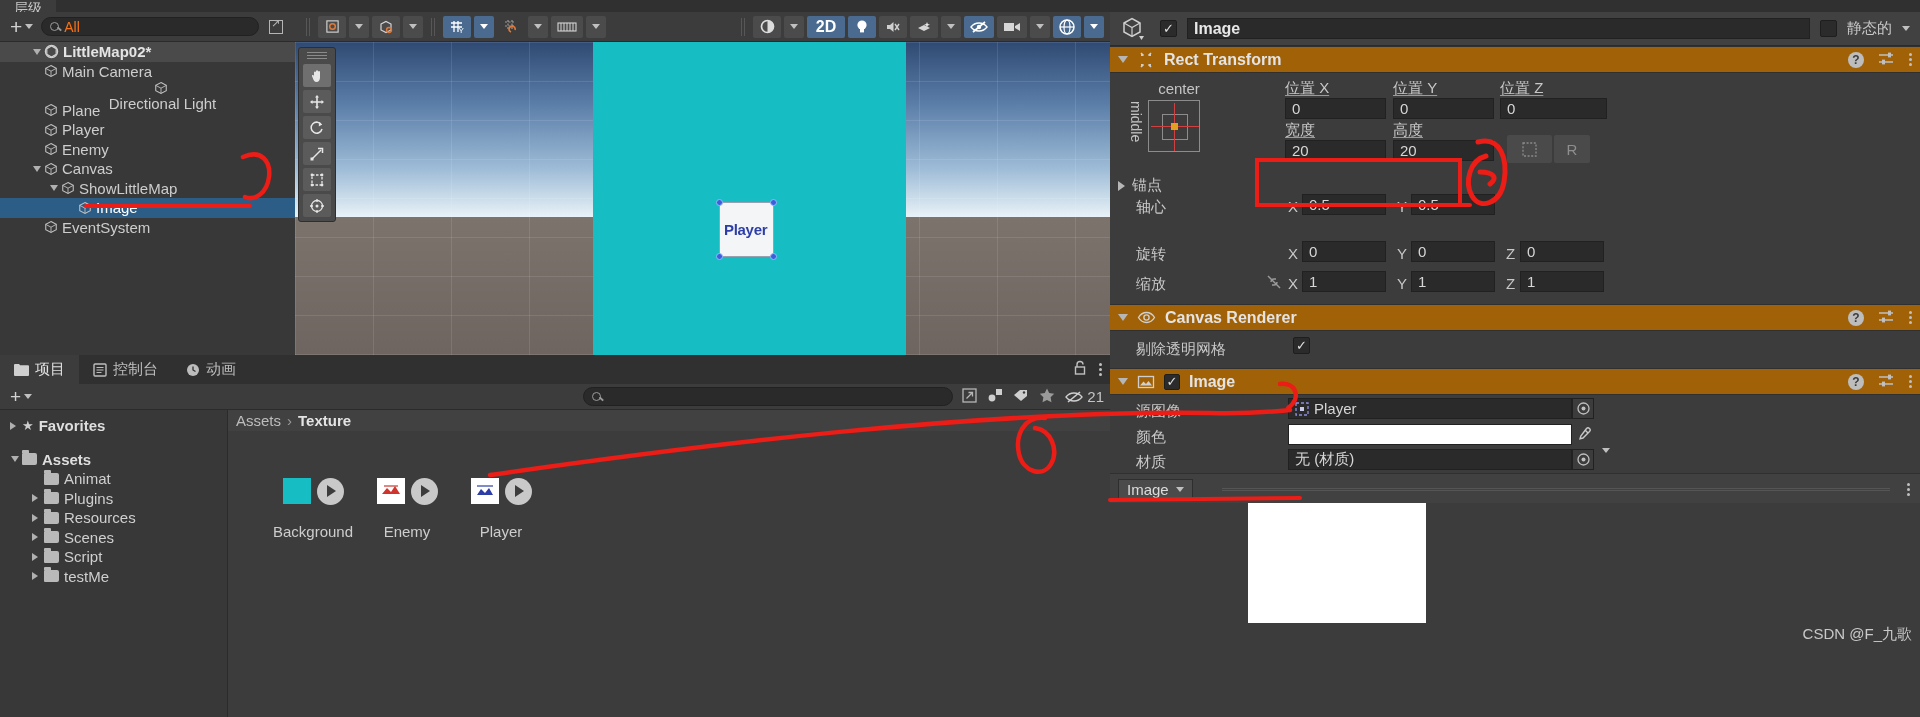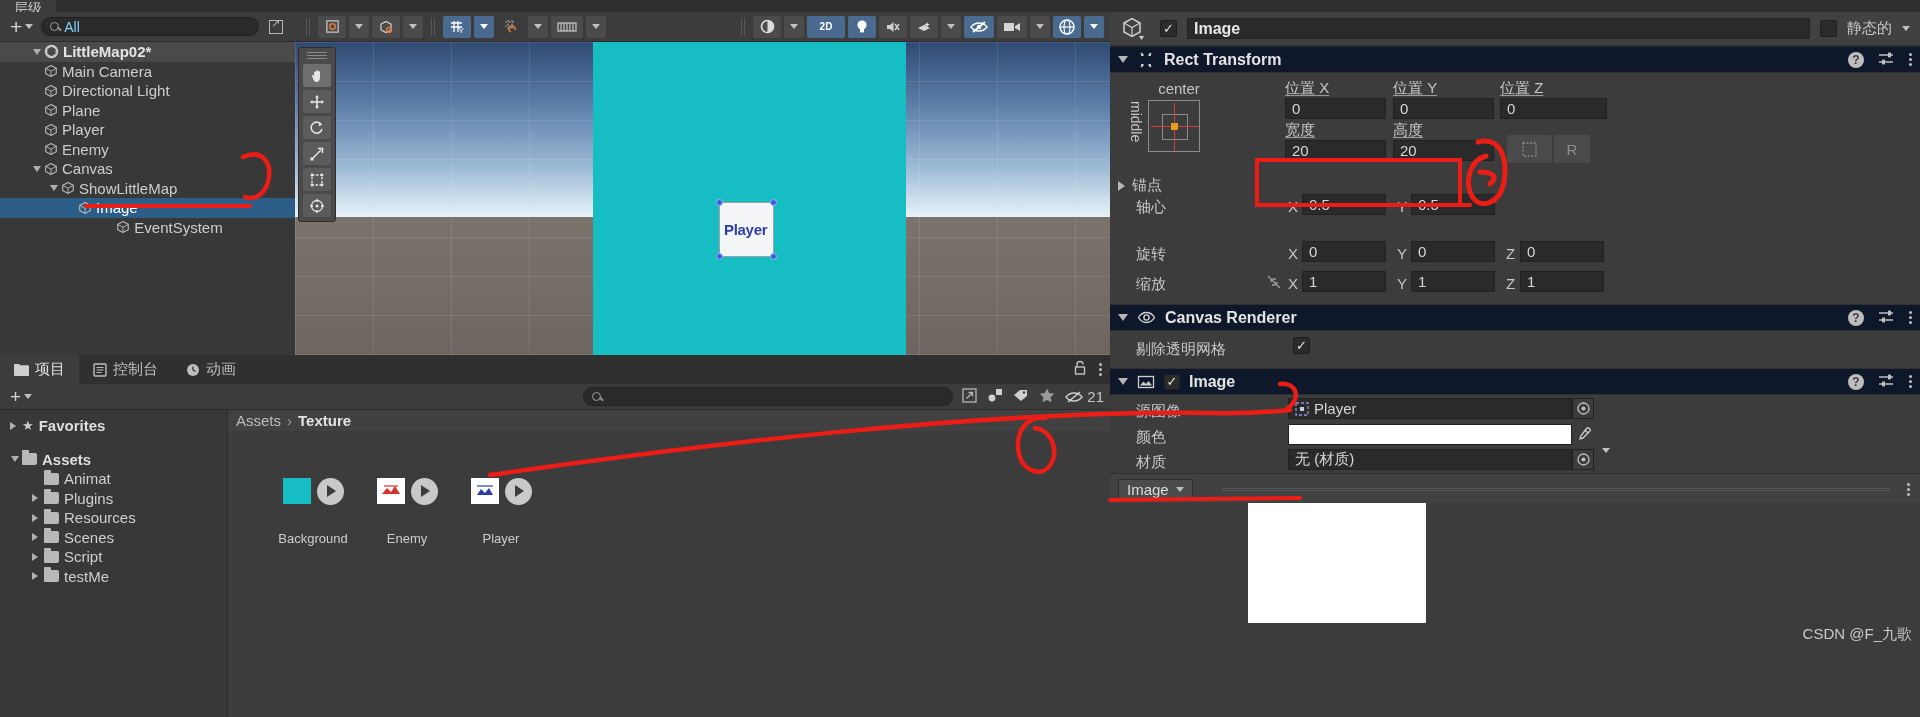--- a/index.html
+++ b/index.html
@@ -24,21 +24,21 @@
               color: #c8c8c8; overflow: hidden; }
   #hier-toolbar { height: 30px; background: #3c3c3c; display: flex; align-items: center;
                   padding: 0 6px; gap: 4px; border-bottom: 1px solid #2b2b2b; }
   .plus-btn { display: flex; align-items: center; gap: 3px; color: #d2d2d2;
               font-size: 21px; line-height: 1; padding: 0 4px; }
   .caret-sm { width: 0; height: 0; border-left: 4px solid transparent;
               border-right: 4px solid transparent; border-top: 5px solid #c0c0c0; }
   #hier-search { flex: 1; height: 19px; background: #2a2a2a; border-radius: 10px;
                  display: flex; align-items: center; padding: 0 8px; gap: 5px;
                  border: 1px solid #212121; }
-  #hier-search .txt { color: #7dd3fc; font-size: 14px; }
+  #hier-search .txt { color: #f97316; font-size: 14px; }
   .mag { width: 9px; height: 9px; border: 1.6px solid #9a9a9a; border-radius: 50%;
          position: relative; flex: none; }
   .mag::after { content:''; position: absolute; width: 5px; height: 1.6px;
                 background: #9a9a9a; right: -4px; bottom: 0px; transform: rotate(42deg); }
   #hier-expand { width: 26px; height: 22px; display: flex; align-items: center;
                  justify-content: center; }
   .exp-ico { width: 14px; height: 14px; border: 1.5px solid #b5b5b5; position: relative; }
   .exp-ico::after { content:'↗'; position: absolute; left: 1px; top: -4px;
                     font-size: 11px; color: #b5b5b5; }
 
@@ -124,40 +124,40 @@
                 padding: 0 8px; gap: 6px; font-size: 15px; }
   #assets-grid { display: flex; padding: 40px 0 0 38px; gap: 0px; }
   .asset { width: 94px; text-align: center; }
   .thumbrow { display: flex; align-items: center; justify-content: center; gap: 6px; height: 40px; }
   .athumb { width: 28px; height: 26px; }
   .playbtn { width: 27px; height: 27px; border-radius: 50%; background: #c9c9c9;
              display: flex; align-items: center; justify-content: center; }
   .playbtn::after { content:''; width:0;height:0;border-left: 9px solid #3c3c3c;
                     border-top: 6px solid transparent; border-bottom: 6px solid transparent;
                     margin-left: 3px; }
-  .aname { margin-top: 20px; font-size: 13px; color: #cdcdcd; }
+  .aname { margin-top: 12px; font-size: 15px; color: #cdcdcd; }
 
   
   #inspector { left: 1110px; top: 0; width: 810px; height: 717px; background: #3c3c3c; }
   #insp-tabstrip { height: 12px; background: #303030; }
   #insp-head { height: 34px; background: #414141; display: flex; align-items: center;
                padding: 0 10px; gap: 10px; border-bottom: 1px solid #2b2b2b; }
   .cb { width: 17px; height: 17px; background: #2b2b2b; border: 1px solid #1e1e1e;
         border-radius: 2px; display: flex; align-items: center; justify-content: center;
         color: #e0e0e0; font-size: 13px; flex: none; }
   .namefield { flex: 1; height: 21px; background: #2a2a2a; border: 1px solid #212121;
                display: flex; align-items: center; padding: 0 6px; font-weight: bold;
                color: #e8e8e8; font-size: 16px; }
   .selbox { height: 21px; background: #4b4b4b; border: 1px solid #2e2e2e;
             display: flex; align-items: center; justify-content: space-between;
             padding: 0 6px; font-size: 15px; color: #d4d4d4; }
   #insp-tagrow { height: 30px; background: #414141; display: flex; align-items: center;
                  padding: 0 10px 0 58px; gap: 8px; border-bottom: 1px solid #2b2b2b; }
 
-  .comp-head { height: 27px; background: #0f172a; display: flex; align-items: center;
+  .comp-head { height: 27px; background: #a16207; display: flex; align-items: center;
                padding: 0 8px; gap: 9px; border-top: 1px solid #303030;
                border-bottom: 1px solid #303030; }
   .comp-title { font-weight: bold; font-size: 16px; color: #e4e4e4; }
   .comp-right { margin-left: auto; display: flex; align-items: center; gap: 14px;
                 color: #c0c0c0; font-size: 14px; }
   .tri { width:0;height:0;border-left:5px solid transparent;border-right:5px solid transparent;
          border-top:7px solid #b6b6b6; flex: none; }
   .tri-r { width:0;height:0;border-top:5px solid transparent;border-bottom:5px solid transparent;
            border-left:7px solid #b6b6b6; flex: none; }
 
@@ -223,21 +223,21 @@
       </div>
       <div id="hier-items">
           <div class="hrow" style="padding-left: 30px;">
             <span class="foldarrow"></span>
             <svg class="cube" viewBox="0 0 16 16">
               <path d="M8 1.8 L14 5 L14 11 L8 14.2 L2 11 L2 5 Z" fill="none" stroke="#c2c2c2" stroke-width="1.2"></path>
               <path d="M2 5 L8 8.2 L14 5 M8 8.2 V14.2" fill="none" stroke="#c2c2c2" stroke-width="1"></path>
             </svg>
             <span>Main Camera</span>
           </div>
-          <div class="hrow" style="padding-left: 30px;">
+          <div class="hrow" style="padding-left: 30px; flex-direction: column;">
             <span class="foldarrow"></span>
             <svg class="cube" viewBox="0 0 16 16">
               <path d="M8 1.8 L14 5 L14 11 L8 14.2 L2 11 L2 5 Z" fill="none" stroke="#c2c2c2" stroke-width="1.2"></path>
               <path d="M2 5 L8 8.2 L14 5 M8 8.2 V14.2" fill="none" stroke="#c2c2c2" stroke-width="1"></path>
             </svg>
             <span>Directional Light</span>
           </div>
           <div class="hrow" style="padding-left: 30px;">
             <span class="foldarrow"></span>
             <svg class="cube" viewBox="0 0 16 16">
@@ -283,21 +283,21 @@
             <span>ShowLittleMap</span>
           </div>
           <div class="hrow sel" style="padding-left: 64px;">
             <span class="foldarrow"></span>
             <svg class="cube" viewBox="0 0 16 16">
               <path d="M8 1.8 L14 5 L14 11 L8 14.2 L2 11 L2 5 Z" fill="none" stroke="#c2c2c2" stroke-width="1.2"></path>
               <path d="M2 5 L8 8.2 L14 5 M8 8.2 V14.2" fill="none" stroke="#c2c2c2" stroke-width="1"></path>
             </svg>
             <span>Image</span>
           </div>
-          <div class="hrow" style="padding-left: 30px; justify-content: center;">
+          <div class="hrow" style="padding-left: 30px;">
             <span class="foldarrow"></span>
             <svg class="cube" viewBox="0 0 16 16">
               <path d="M8 1.8 L14 5 L14 11 L8 14.2 L2 11 L2 5 Z" fill="none" stroke="#c2c2c2" stroke-width="1.2"></path>
               <path d="M2 5 L8 8.2 L14 5 M8 8.2 V14.2" fill="none" stroke="#c2c2c2" stroke-width="1"></path>
             </svg>
             <span>EventSystem</span>
           </div>
         </div>
     </div>
   </div>
@@ -356,21 +356,21 @@
       <div class="sep2"></div>
       <div class="tbtn">
         <svg width="17" height="17" viewBox="0 0 17 17">
             <circle cx="8.5" cy="8.5" r="6" fill="none" stroke="#dcdcdc" stroke-width="1.7"></circle>
             <path d="M8.5 2.5a6 6 0 0 1 0 12" fill="#dcdcdc"></path>
           </svg>
       </div>
       <div class="tdrop">
           <span class="caret-sm"></span>
         </div>
-      <div class="tbtn on" style="font-weight:bold;font-size:10px;min-width:38px;color:#fff">2D</div>
+      <div class="tbtn on" style="font-weight:bold;font-size:16px;min-width:38px;color:#fff">2D</div>
       <div class="tbtn on">
         <svg width="16" height="17" viewBox="0 0 16 17">
             <circle cx="8" cy="7" r="4.6" fill="#fff"></circle>
             <rect x="6" y="11" width="4" height="3.4" fill="#fff"></rect>
           </svg>
       </div>
       <div class="tbtn">
         <svg width="18" height="16" viewBox="0 0 18 16">
             <path d="M3 6h3l3.5-3v10L6 10H3z" fill="#cfcfcf"></path>
             <path d="M11 5l4 6M15 5l-4 6" stroke="#cfcfcf" stroke-width="1.4"></path>

